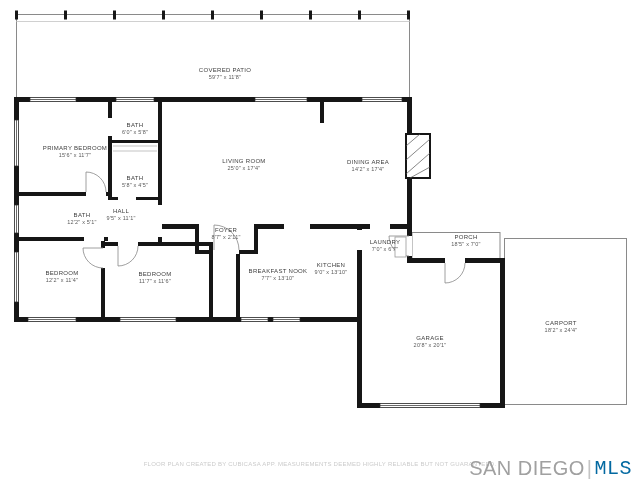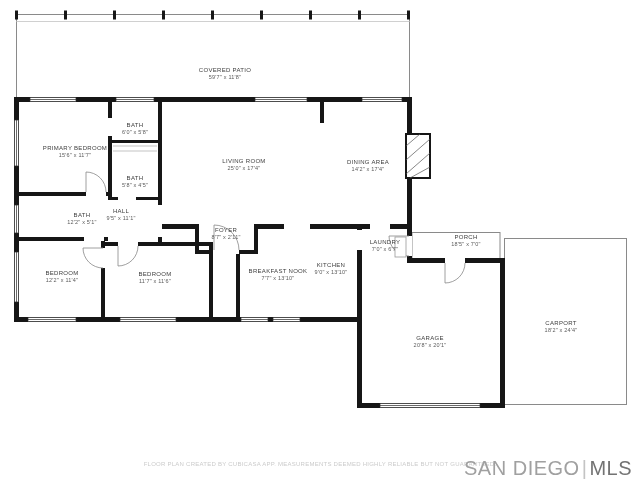--- a/index.html
+++ b/index.html
@@ -10,21 +10,21 @@
       display:flex;flex-direction:column;align-items:center;gap:1px;
       white-space:nowrap;text-align:center;pointer-events:none;}
   .rname{font-size:6px;letter-spacing:0.3px;color:#3d3d3d;}
   .rdims{font-size:5.5px;letter-spacing:0.2px;color:#5a5a5a;}
   .disclaimer{position:absolute;left:0;right:0;bottom:13px;text-align:center;
       font-size:6px;letter-spacing:0.25px;color:#cbcbcb;}
   .watermark{position:absolute;right:8px;bottom:0;font-size:20px;
       letter-spacing:0.5px;display:flex;align-items:flex-start;}
   .wm-primary{color:#a0a0a0;}
   .wm-sep{color:#c4c4c4;margin:0 2px;font-weight:300;}
-  .wm-secondary{color:#737373;}
+  .wm-secondary{color:#0369a1;font-family:Liberation Mono, monospace;}
 </style>
 </head>
 <body>
 
 <svg class="plan-svg" viewBox="0 0 640 480" xmlns="http://www.w3.org/2000/svg">
 
   <g fill="none" stroke="#8a8a8a" stroke-width="1">
     <path d="M16.5,97 L16.5,14.5 L409.5,14.5 L409.5,97"></path>
     <line x1="16.5" y1="21.5" x2="409.5" y2="21.5" stroke="#d0d0d0"></line>
     <rect x="412" y="232.5" width="88" height="26"></rect>

